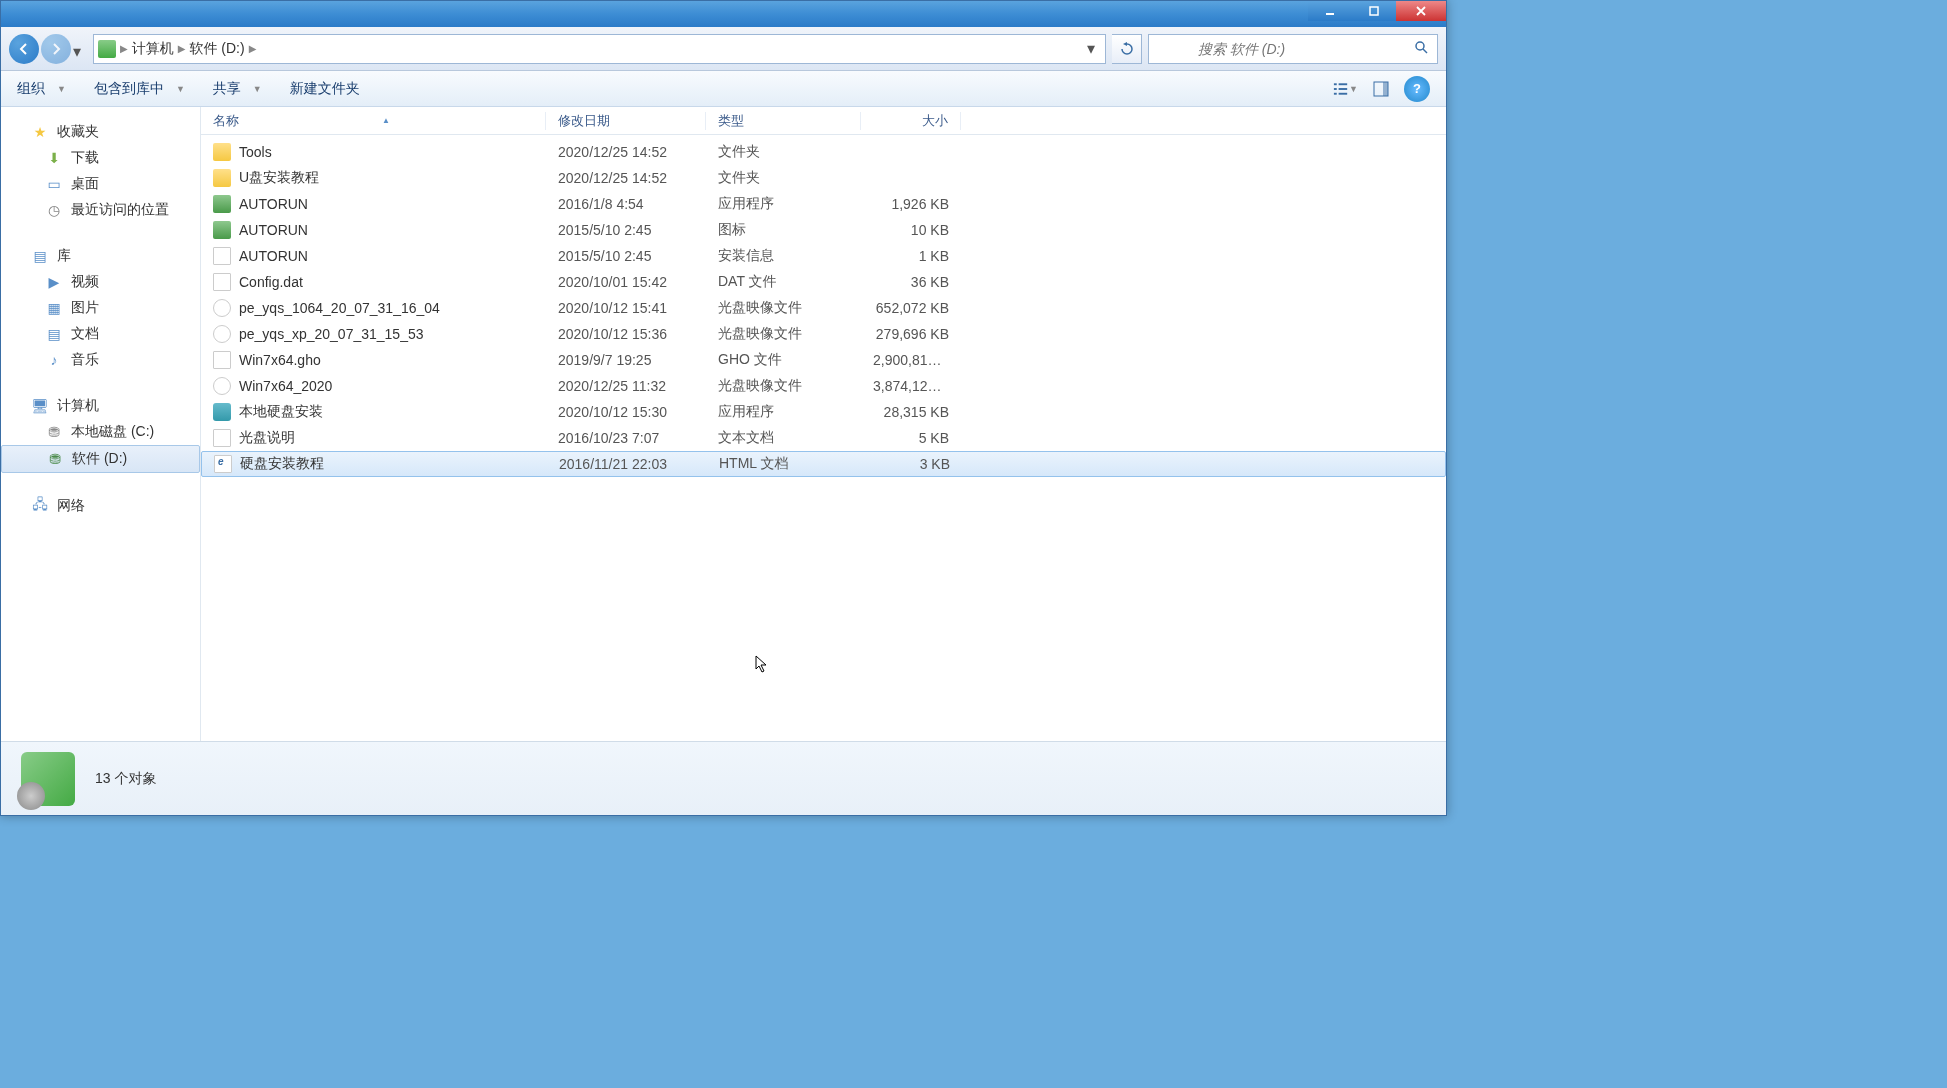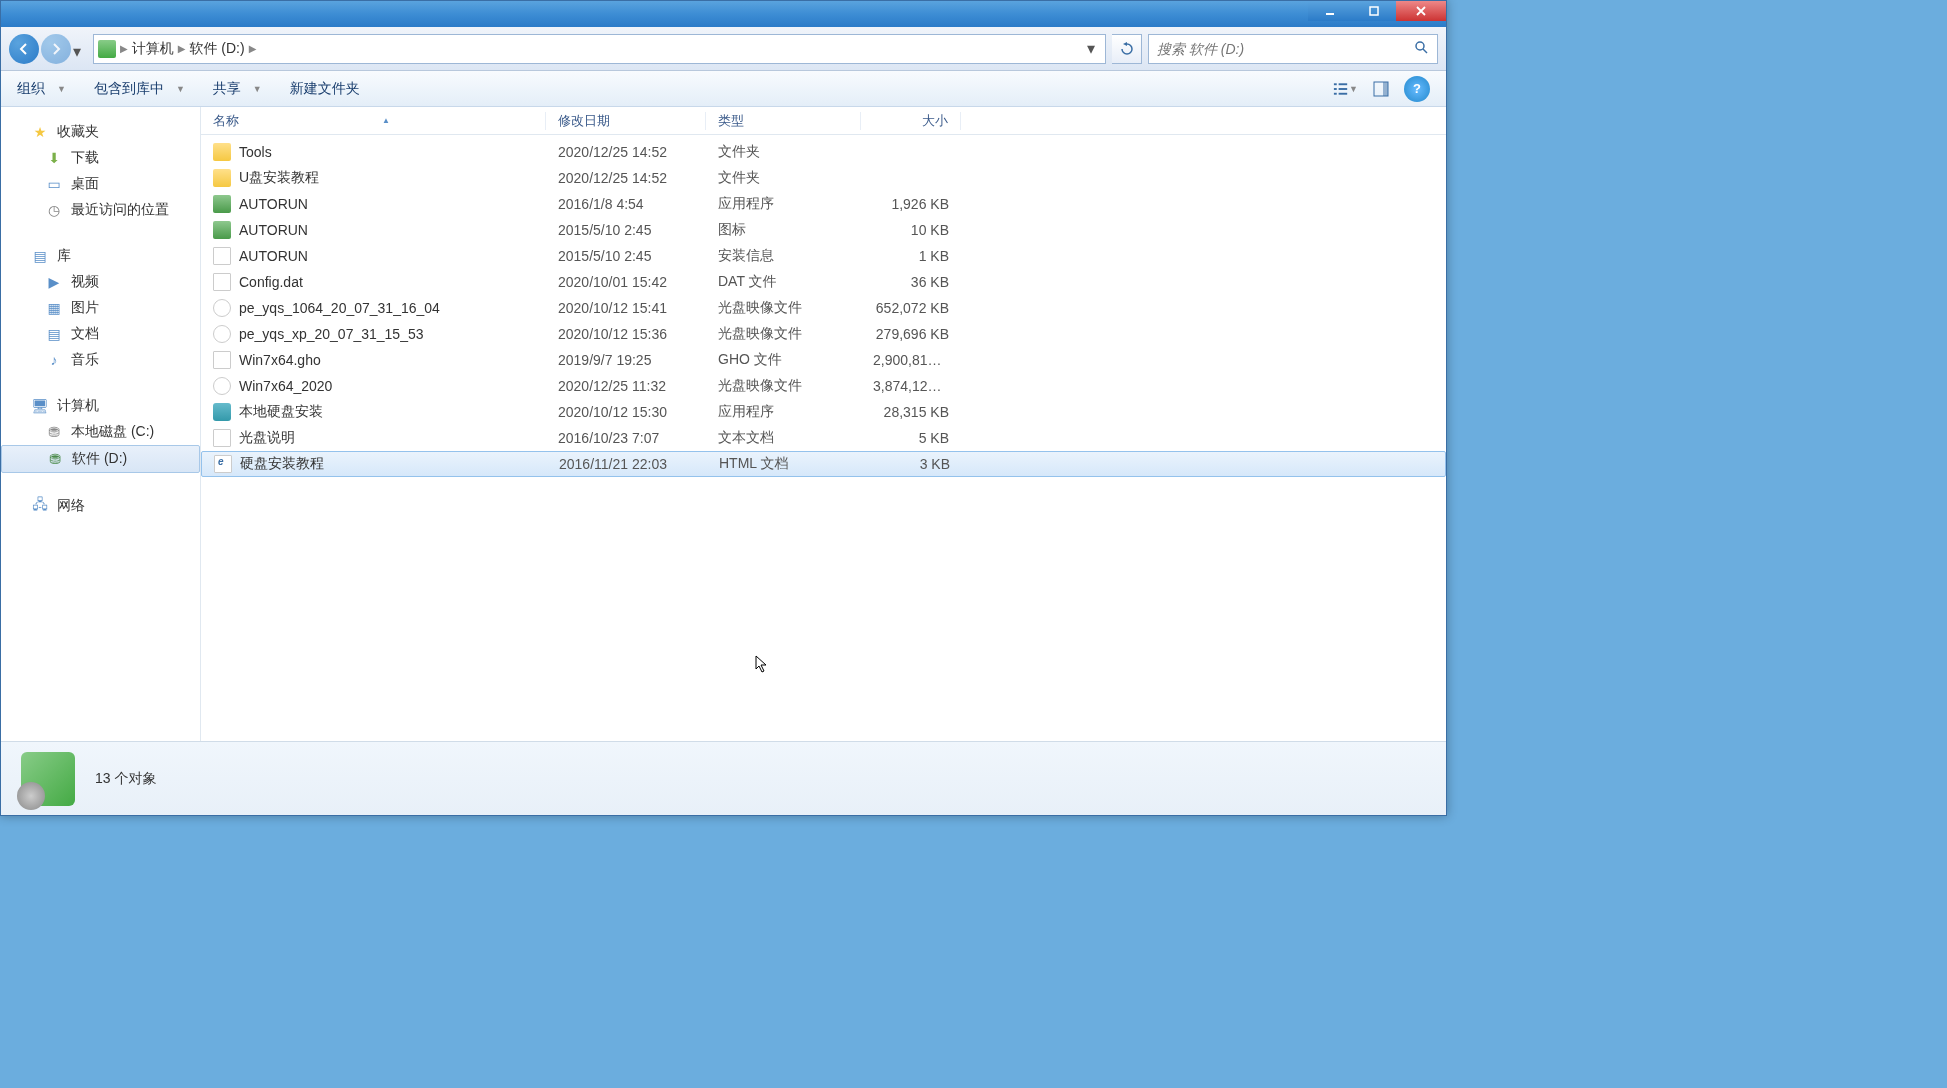--- a/index.html
+++ b/index.html
@@ -87,21 +87,21 @@
 
 .search-bar {
   width: 290px; height: 30px;
   background: #fff;
   border: 1px solid #9db7d6;
   display: flex; align-items: center;
   padding: 0 8px;
 }
 .search-input {
   flex: 1; border: none; outline: none;
-  font-size: 14px; font-style: italic; color: #888;
+  font-size: 14px; font-style: italic; color: #888; margin-left: 41px;
 }
 .search-icon { color: #3a6ea5; cursor: pointer; }
 
 
 .toolbar {
   height: 36px;
   background: linear-gradient(to bottom, #f8fbfe 0%, #e4eef8 100%);
   border-bottom: 1px solid #c8d8ea;
   display: flex;
   align-items: center;

